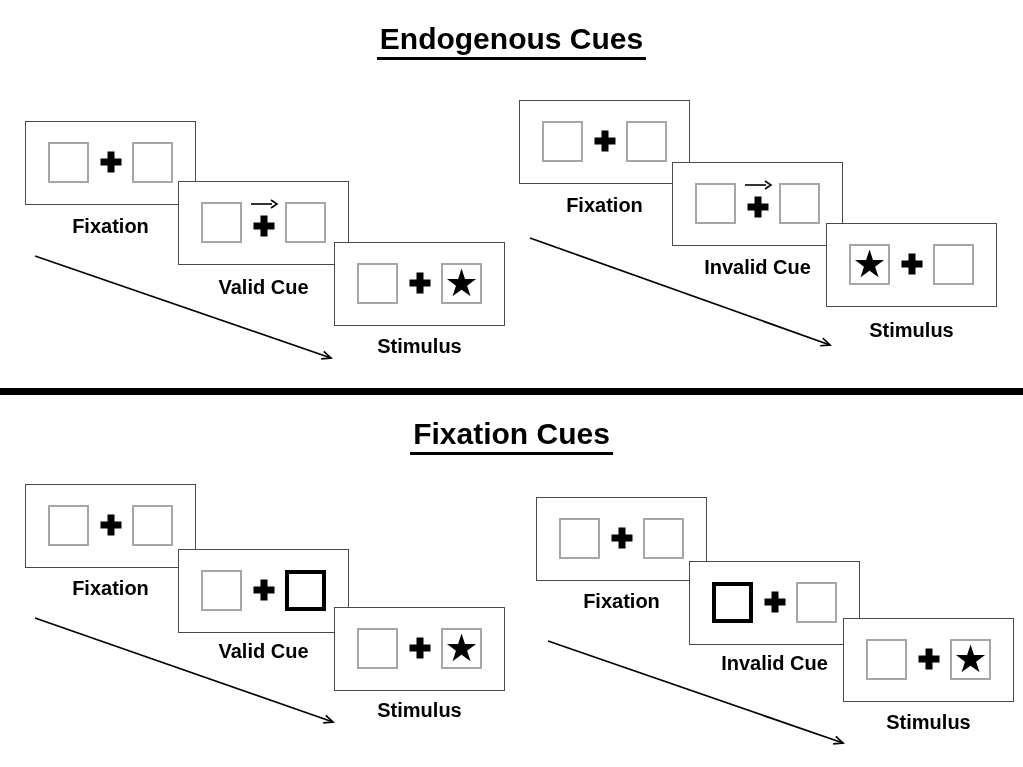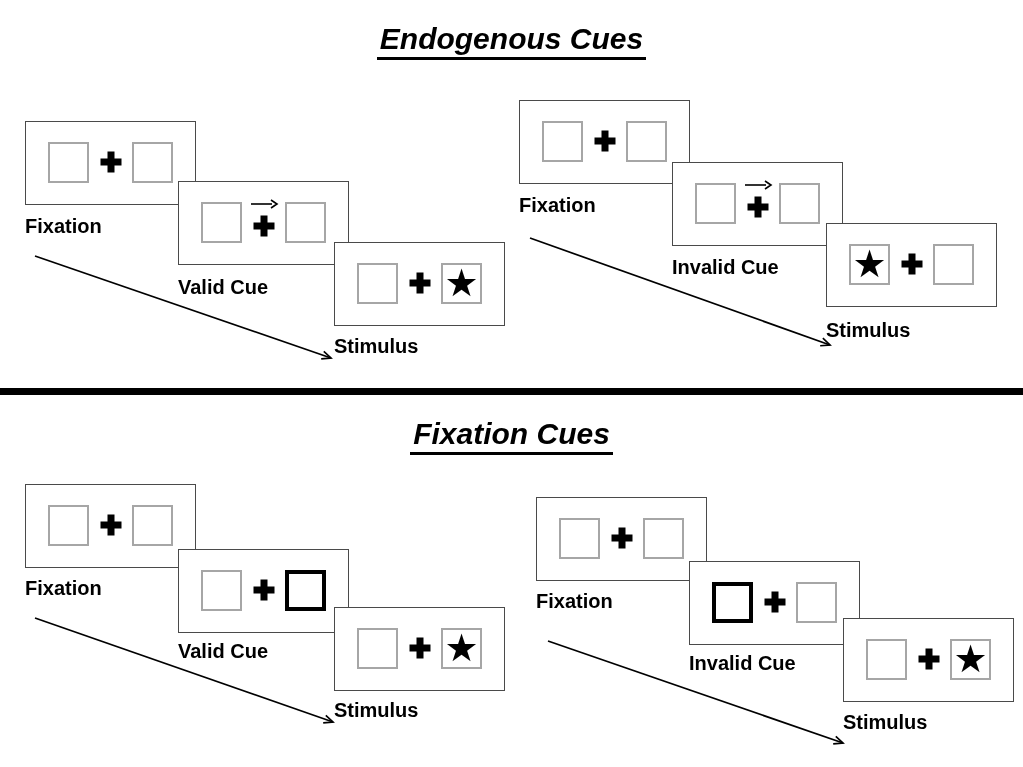--- a/index.html
+++ b/index.html
@@ -1,21 +1,21 @@
 <!DOCTYPE html>
 <html><head>
 <meta charset="utf-8">
 <style>
   html,body{margin:0;padding:0;}
   body{
     width:1023px;height:767px;position:relative;overflow:hidden;
     background:#ffffff;color:#000;
     font-family:"Liberation Sans","DejaVu Sans",sans-serif;
   }
-  .title-row{position:absolute;left:0;width:1023px;text-align:center;font-style:italic;}
+  .title-row{position:absolute;left:0;width:1023px;text-align:center;}
   .title{
     display:inline-block;font-size:30px;font-weight:700;color:#000;
     border-bottom:3px solid #000;padding:0 3px 2px 3px;line-height:1.1;
   }
   .panel{
     position:absolute;width:171px;height:84px;background:#ffffff;
     border:1px solid #4a4a4a;box-sizing:border-box;
   }
   .sq{
     position:absolute;top:20px;width:41px;height:41px;background:#ffffff;
@@ -31,21 +31,21 @@
   }
   .plus::before{content:"";position:absolute;left:7px;top:0;width:7px;height:21px;background:#000;}
   .plus::after{content:"";position:absolute;left:0;top:7px;width:21px;height:7px;background:#000;}
   .panel.arrowed .plus{top:44px;}
   .cue-arrow{position:absolute;left:50%;top:16px;transform:translateX(-50%);}
   .star{
     font-family:"DejaVu Sans",sans-serif;font-size:38px;line-height:1;
     color:#000;transform:translateY(-1px);
   }
   .plabel{
-    position:absolute;width:171px;
+    position:absolute;width:171px;text-align:center;
     font-size:20px;font-weight:700;color:#000;line-height:1.15;
     white-space:nowrap;
   }
   .divider{position:absolute;left:0;top:388px;width:1023px;height:7px;background:#000000;}
   .flow-arrow{position:absolute;}
 </style>
 </head>
 <body>
 
 <div class="title-row" style="top:22px">

